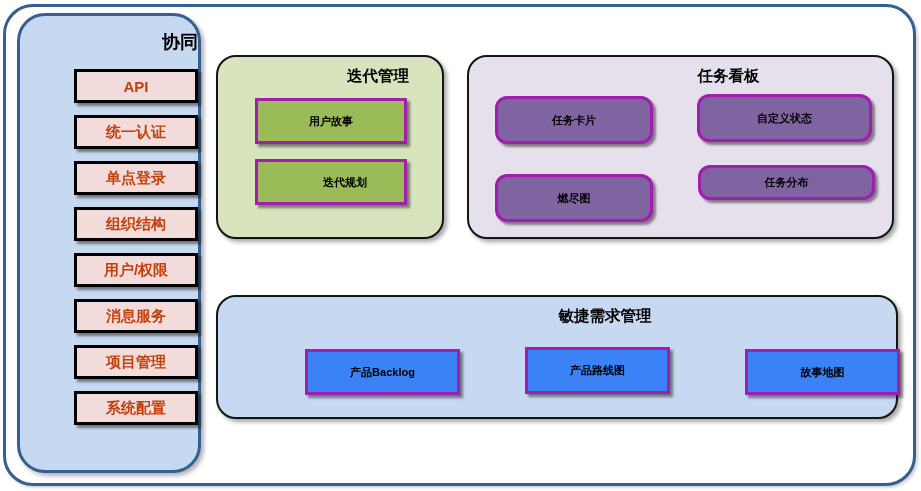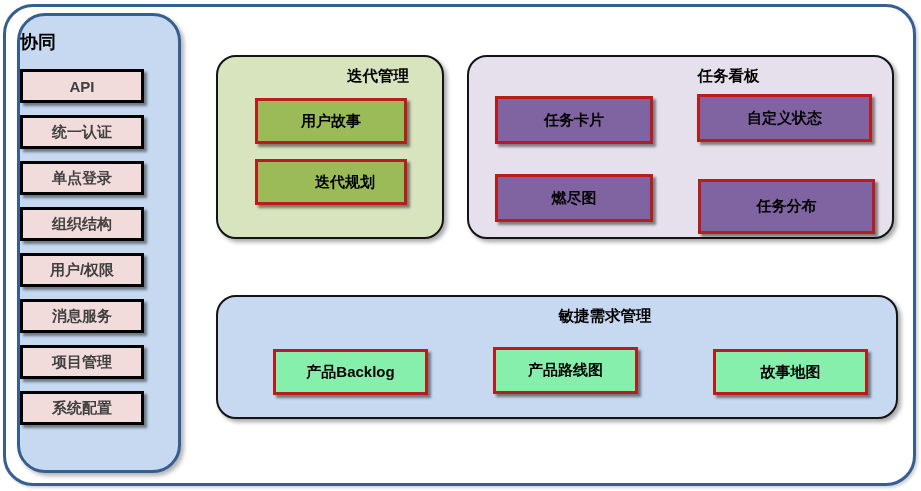--- a/index.html
+++ b/index.html
@@ -25,48 +25,48 @@
     border: 3px solid #365f91;
     border-radius: 30px;
     background: #ffffff;
     box-shadow: 2px 2px 3px rgba(0,0,0,0.18);
   }
 
   
   .sidebar {
     position: absolute;
     left: 11px; top: 6px;
-    width: 164px; height: 460px;
+    width: 184px; height: 460px;
     background: #c6d9f1;
     border: 3px solid #365f91;
     border-radius: 28px;
     box-shadow: 3px 3px 4px rgba(0,0,0,0.30);
     display: flex;
     flex-direction: column;
-    align-items: flex-start;
+    align-items: flex-end;
     padding-top: 14px;
   }
   .sidebar-title {
     font-size: 18px;
     font-weight: bold;
     color: #000;
     margin-bottom: 15px;
   }
   .pink-item {
     width: 124px; height: 34px;
     background: #f2dcdb;
     border: 3px solid #000;
     box-shadow: 3px 3px 2.5px rgba(0,0,0,0.45);
     margin-bottom: 12px;
     display: flex;
     align-items: center;
     justify-content: center;
     font-size: 15px;
     font-weight: bold;
-    color: #404040;
+    color: #c2410c;
     flex: none;
   }
 
   
   .group {
     position: absolute;
     border: 2px solid #141414;
     border-radius: 20px;
     box-shadow: 3px 3px 4px rgba(0,0,0,0.35);
   }
@@ -75,44 +75,44 @@
     left: 0; top: 9px;
     width: 100%;
     text-align: center;
     font-size: 15.5px;
     font-weight: bold;
     color: #000;
     margin-left: 48px;
   }
   .item {
     position: absolute;
-    border: 3px solid #b91c1c;
+    border: 3px solid #a21caf;
     box-shadow: 3px 3px 2.5px rgba(0,0,0,0.45);
     display: flex;
     align-items: center;
     justify-content: center;
-    font-size: 15px;
+    font-size: 11px;
     font-weight: bold;
     color: #000;
   }
 
   .group.green  { left: 210px; top: 48px;  width: 228px; height: 184px; background: #d7e4bd; }
   .green-item   { background: #9bbb59; }
   .pos-g1 { left: 37px;  top: 41px;  width: 152px; height: 46px; }
   .pos-g2 { left: 37px;  top: 102px; width: 152px; height: 46px; padding-left: 28px; }
 
   .group.purple { left: 461px; top: 48px;  width: 427px; height: 184px; background: #e6e0ec; }
-  .purple-item  { background: #8064a2; }
+  .purple-item  { background: #8064a2; border-radius: 12px; }
   .pos-p1 { left: 26px;  top: 39px;  width: 158px; height: 48px; }
   .pos-p2 { left: 228px; top: 37px;  width: 175px; height: 48px; }
   .pos-p3 { left: 26px;  top: 117px; width: 158px; height: 48px; }
-  .pos-p4 { left: 229px; top: 122px; width: 177px; height: 55px; }
+  .pos-p4 { left: 229px; top: 108px; width: 177px; height: 35px; }
 
   .group.blue   { left: 210px; top: 288px; width: 682px; height: 124px; background: #c6d9f1; }
-  .blue-item    { background: #86efac; }
+  .blue-item    { background: #3b82f6; margin-left: 32px; }
   .pos-b1 { left: 55px;  top: 52px; width: 155px; height: 46px; }
   .pos-b2 { left: 275px; top: 50px; width: 145px; height: 47px; }
   .pos-b3 { left: 495px; top: 52px; width: 155px; height: 46px; }
 </style>
 </head>
 <body>
 
 <div id="stage">
   <div class="frame">
 

